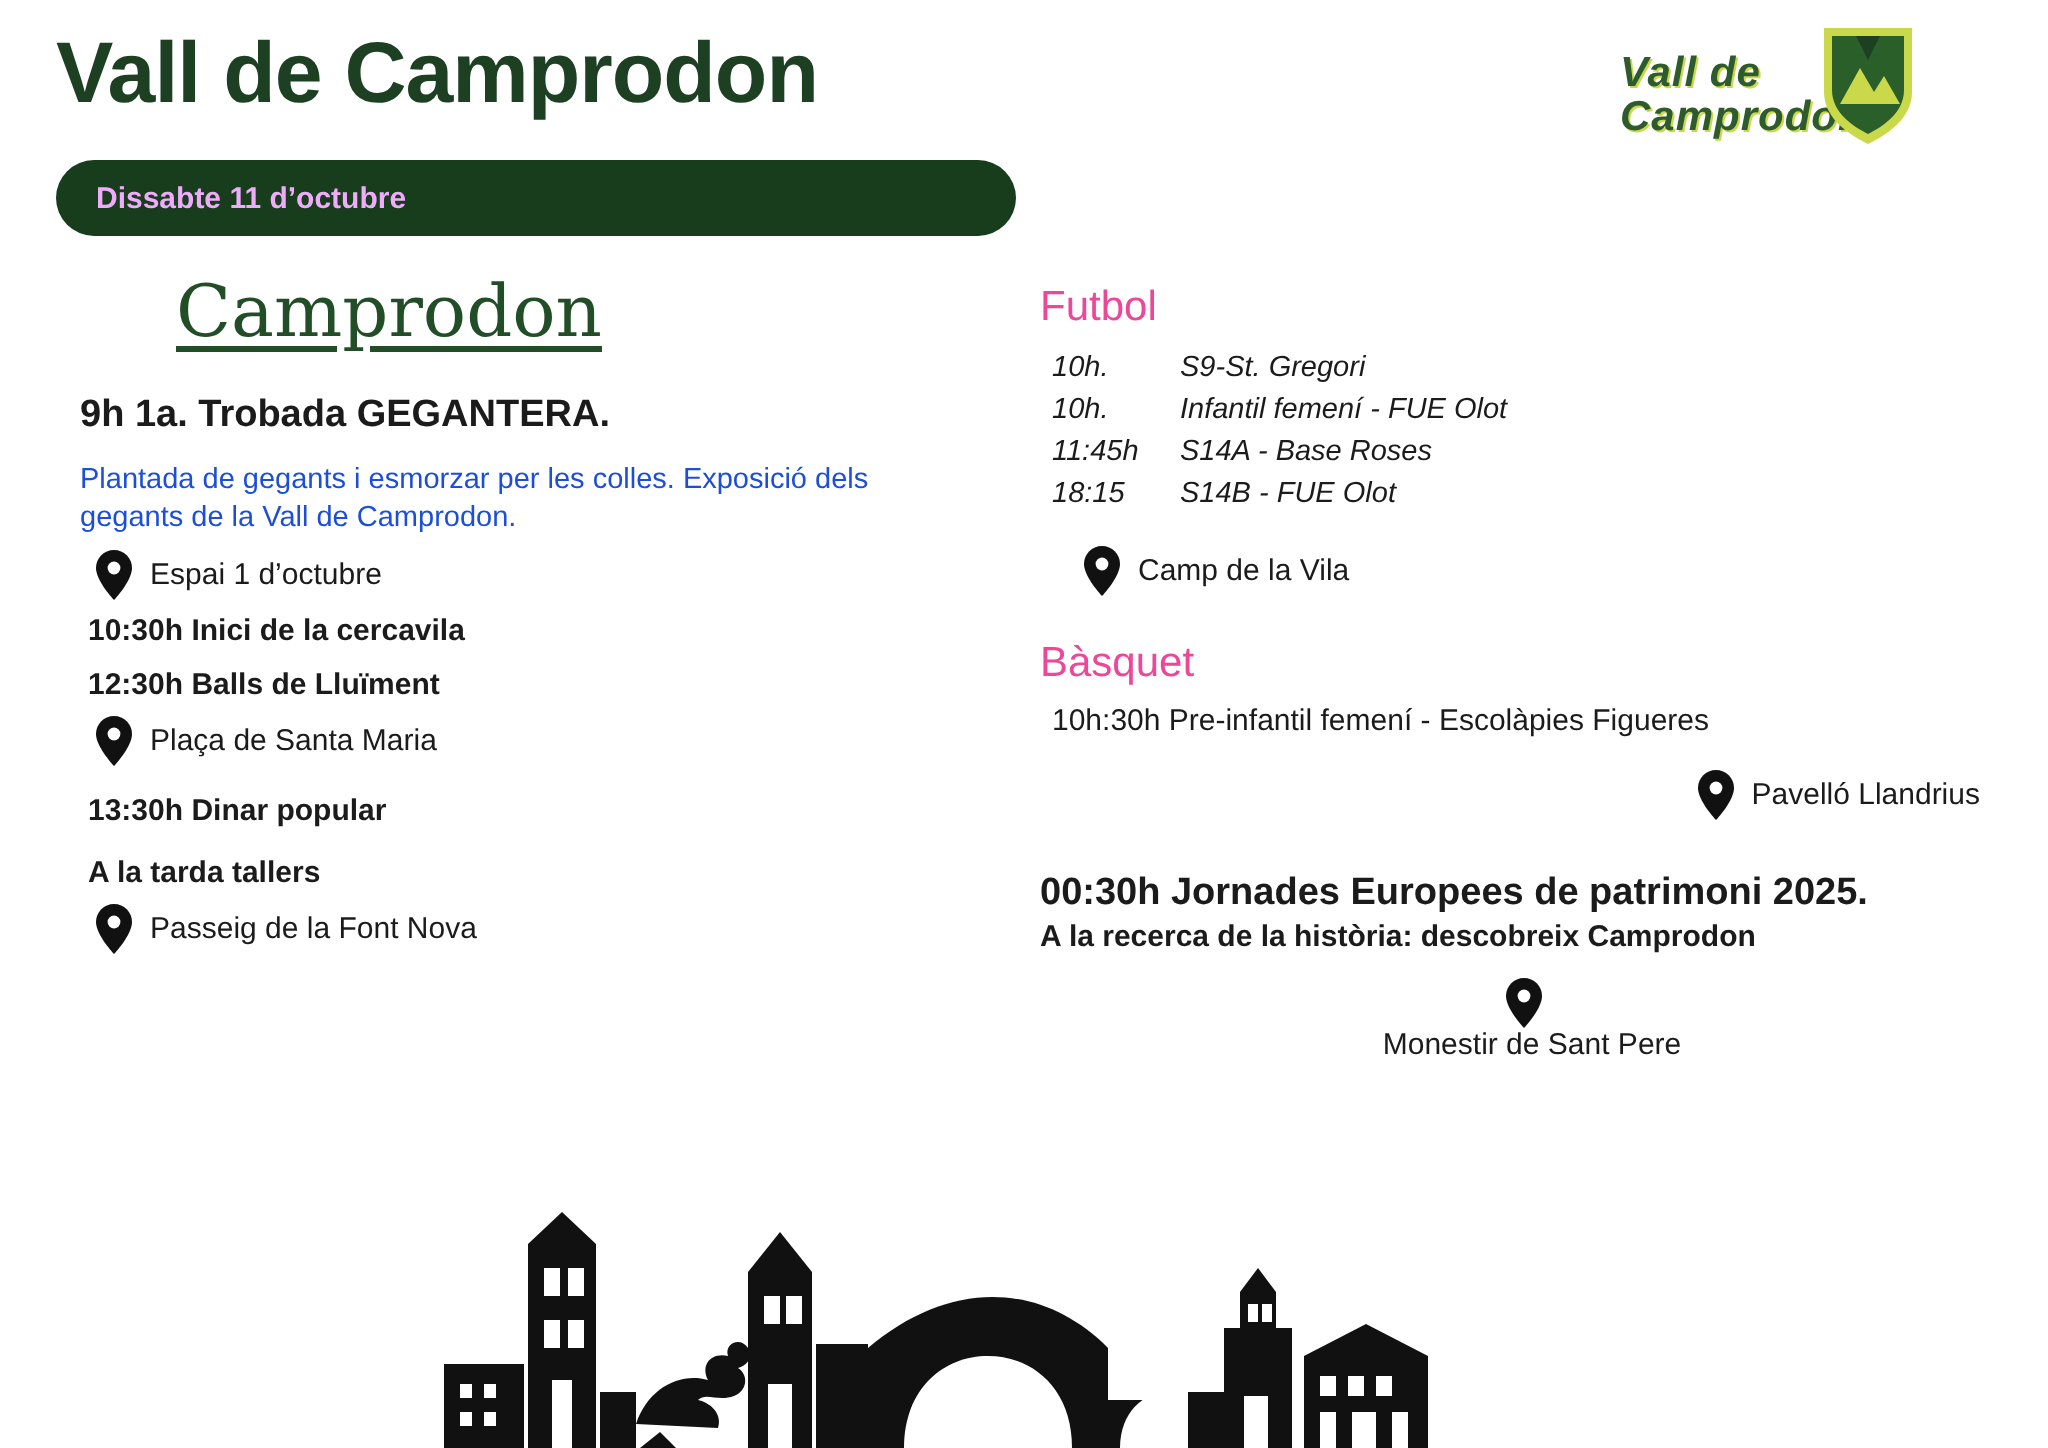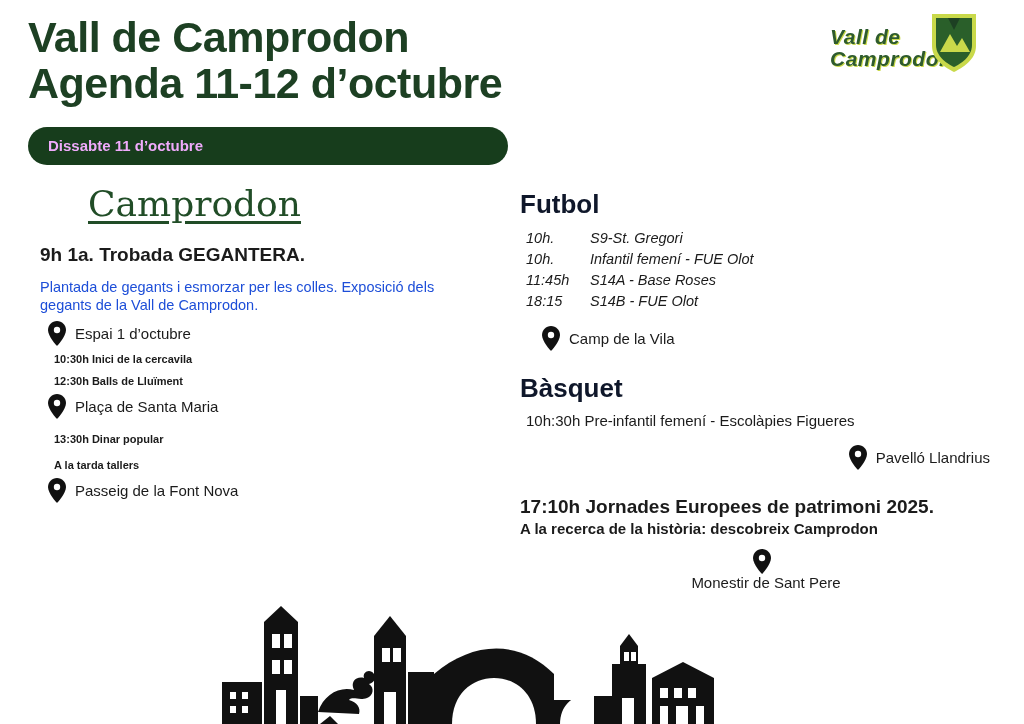--- a/index.html
+++ b/index.html
@@ -32,21 +32,21 @@
   }
   .title-line1 {
     font-size: 43px;
   }
   .title-line2 {
     font-size: 43px;
   }
 
   .logo {
     position: absolute;
-    right: 20px;
+    right: 40px;
     top: 10px;
     width: 180px;
     height: 74px;
   }
   .logo-text {
     position: absolute;
     left: 6px;
     top: 16px;
     font-size: 21px;
     font-weight: bold;
@@ -117,24 +117,24 @@
     margin: 0 0 2px 0;
   }
   .evt-desc {
     font-size: 14.5px;
     color: #1d4ed8;
     line-height: 1.25;
     margin: 12px 0 4px 0;
     max-width: 420px;
   }
   .evt-sub {
-    font-size: 11px;
-    font-weight: bold;
-    color: #1b1b1b;
-    margin: 0 0 2px 14px;
+    font-size: 15px;
+    font-weight: bold;
+    color: #1b1b1b;
+    margin: 0 0 2px 4px;
   }
   .spaced {
     margin-top: 14px;
   }
   .spaced-sm {
     margin-top: 10px;
   }
 
   
   .place {
@@ -148,23 +148,23 @@
     margin-right: 9px;
     flex: 0 0 auto;
   }
   .place-label {
     font-size: 15px;
     color: #1b1b1b;
   }
 
   
   .sport-title {
-    font-size: 26px;
-    font-weight: bold;
-    color: #0f172a;
+    font-size: 21px;
+    font-weight: normal;
+    color: #ec4899;
     margin: 0 0 8px 0;
   }
   .match-list {
     margin: 0 0 0 6px;
   }
   .match-row {
     display: flex;
     font-size: 14.5px;
     line-height: 1.45;
     color: #1b1b1b;
@@ -200,21 +200,20 @@
     width: 1024px;
     height: 120px;
     pointer-events: none;
   }
 </style>
 </head>
 <body>
 
 <div class="header">
   <div class="title-line1">Vall de Camprodon</div>
-  <div class="title-line2">Agenda 11-12 d’octubre</div>
 
   <div class="logo">
     <div class="logo-text">
       <div>Vall de</div>
       <div>Camprodon</div>
     </div>
     <svg class="logo-mark" viewBox="0 0 56 62">
       <path d="M6 2 H50 V34 C50 48 36 56 28 60 C20 56 6 48 6 34 Z" fill="#c9d94a"></path>
       <path d="M10 6 H46 V33 C46 45 34 52 28 55 C22 52 10 45 10 33 Z" fill="#2a5f2a"></path>
       <path d="M14 40 L24 22 L31 34 L36 26 L44 40 Z" fill="#c9d94a"></path>
@@ -300,21 +299,21 @@
     <div class="basket-line">10h:30h Pre-infantil femení - Escolàpies Figueres</div>
 
     <div class="place" style="margin-top:16px;margin-left:22px;justify-content:flex-end;">
       <svg class="pin" viewBox="0 0 18 25">
         <path d="M9 0C4 0 0 4 0 9c0 6.5 9 16 9 16s9-9.5 9-16c0-5-4-9-9-9z" fill="#111111"></path>
         <circle cx="9" cy="9" r="3.2" fill="#ffffff"></circle>
       </svg>
       <span class="place-label">Pavelló Llandrius</span>
     </div>
 
-    <div class="jornades-title">17:10h Jornades Europees de patrimoni 2025.</div>
+    <div class="jornades-title">00:30h Jornades Europees de patrimoni 2025.</div>
     <div class="jornades-sub">A la recerca de la història: descobreix Camprodon</div>
 
     <div class="place" style="margin-top:12px;margin-left:22px;flex-direction:column;">
       <svg class="pin" viewBox="0 0 18 25">
         <path d="M9 0C4 0 0 4 0 9c0 6.5 9 16 9 16s9-9.5 9-16c0-5-4-9-9-9z" fill="#111111"></path>
         <circle cx="9" cy="9" r="3.2" fill="#ffffff"></circle>
       </svg>
       <span class="place-label">Monestir de Sant Pere</span>
     </div>
   </div>

